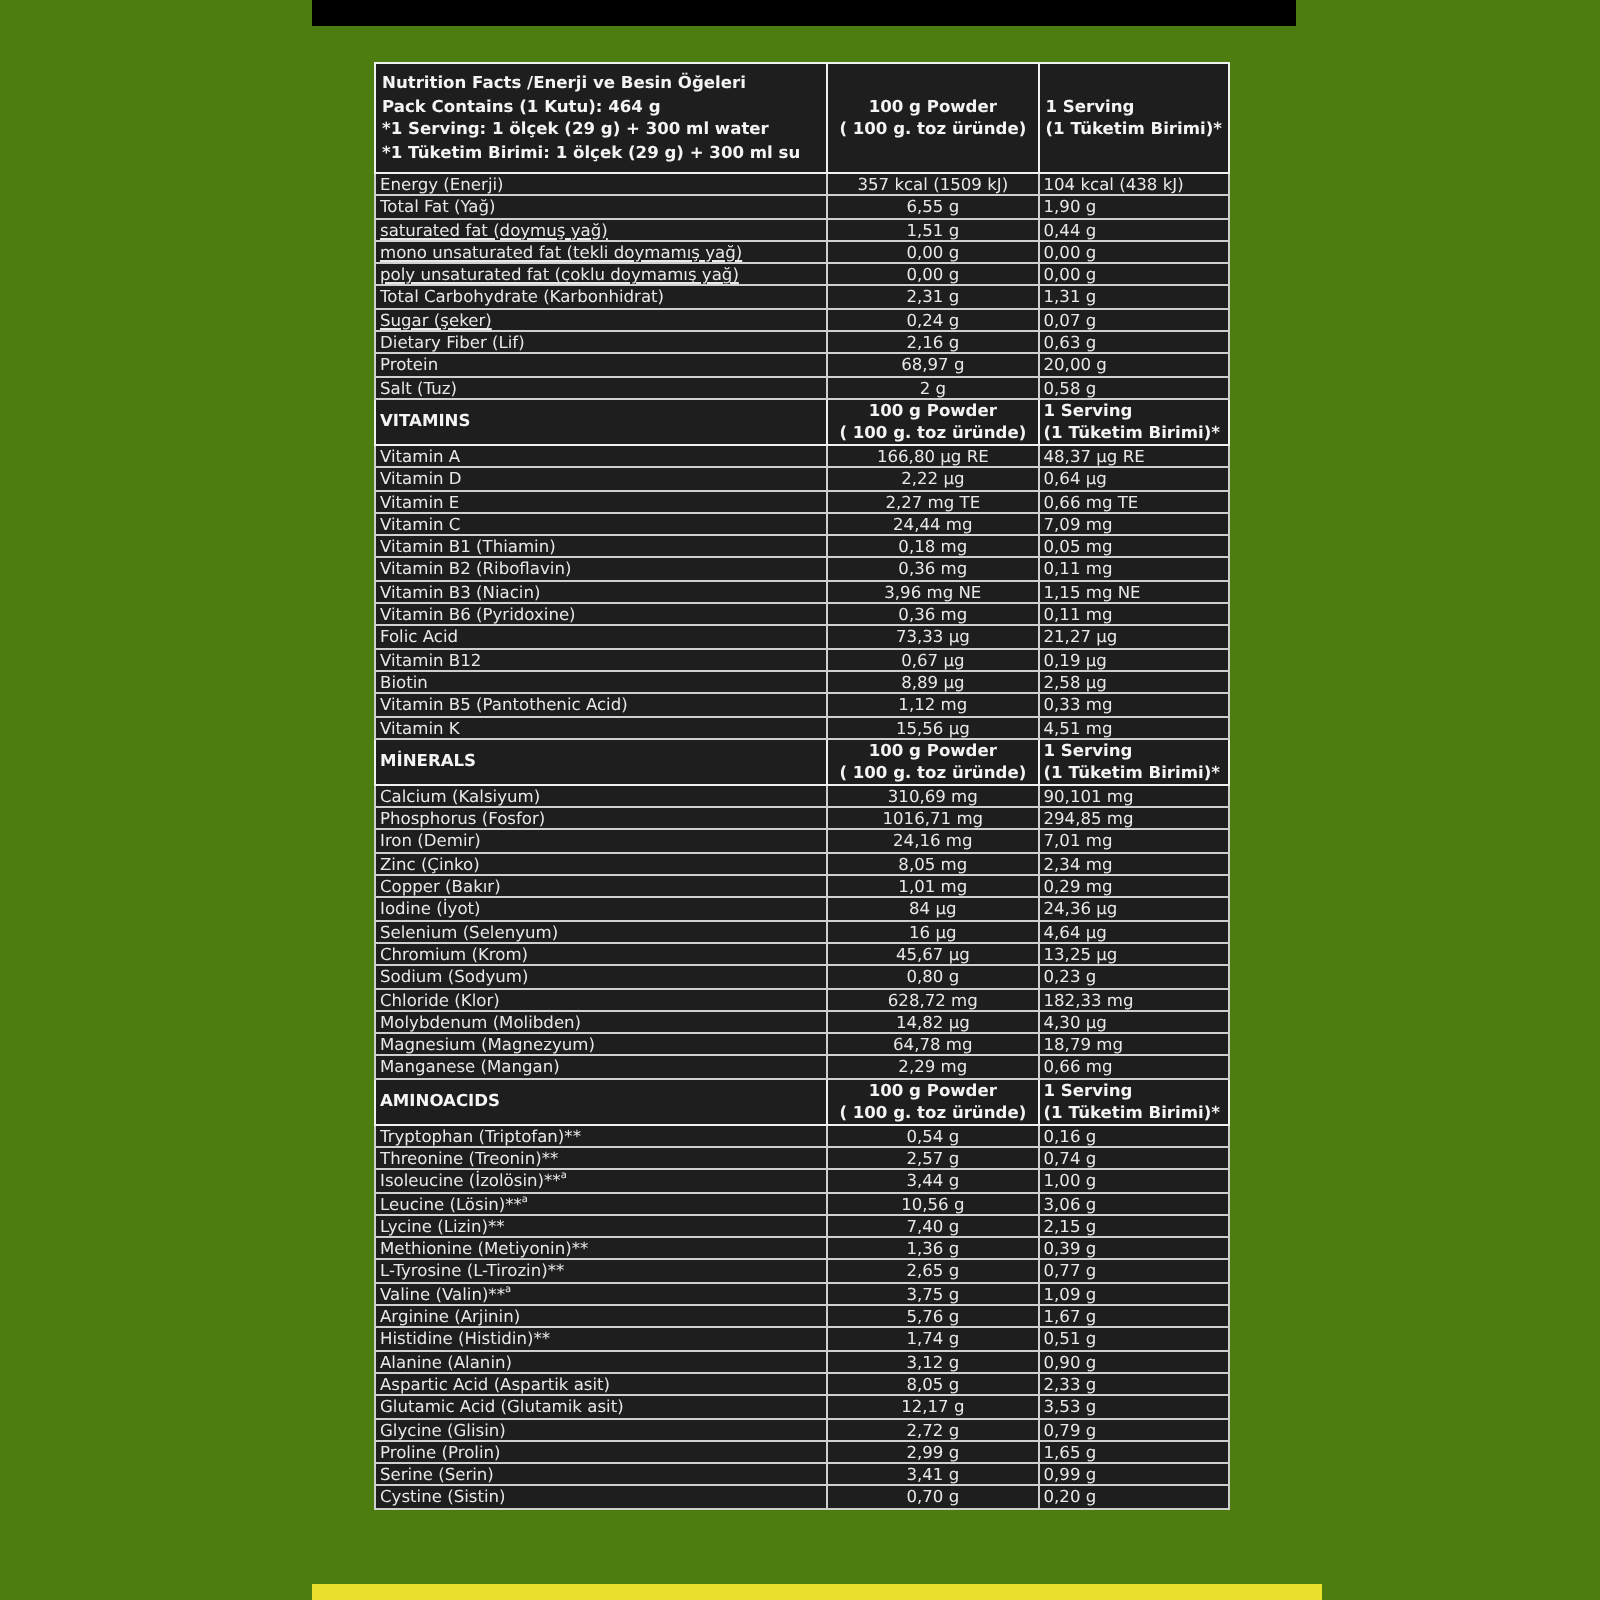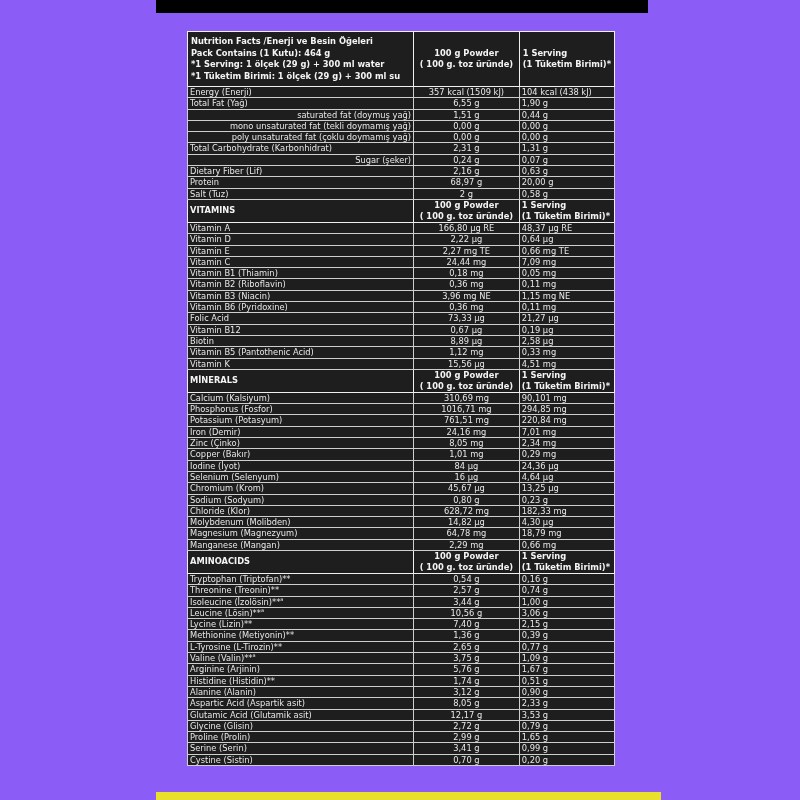--- a/index.html
+++ b/index.html
@@ -8,21 +8,21 @@
     background: #1e1e1e;
     width: 800px;
     height: 800px;
     overflow: hidden;
     font-family: "DejaVu Sans", "Liberation Sans", sans-serif;
   }
   .page {
     position: relative;
     width: 800px;
     height: 800px;
-    background: #8b5cf6;
+    background: #4d7c0f;
   }
   .top-bar {
     position: absolute;
     left: 156px;
     top: 0;
     width: 492px;
     height: 13px;
     background: #000000;
   }
   .bottom-band {
@@ -47,21 +47,21 @@
   table.nf td {
     border: 1px solid #cfcfcf;
     padding: 0 2px;
     height: 10.3px;
     white-space: nowrap;
     background: #1e1e1e;
   }
   table.nf td.c-label { width: 231px; text-align: left; }
   table.nf td.c-100 { width: 105px; text-align: center; margin-left: 24px; }
   table.nf td.c-srv { width: 80px; text-align: left; }
-  table.nf td.right { text-align: right; }
+  table.nf td.right { text-align: left; text-decoration: underline; }
   table.nf tr.head td {
     font-weight: bold;
     color: #f4f4f4;
     border: 1.5px solid #f0f0f0;
   }
   table.nf tr.main-head td {
     height: 50px;
     padding: 2px 3px;
     line-height: 11.5px;
   }
@@ -240,25 +240,20 @@
           <td class="c-label"><span>Calcium (Kalsiyum)</span></td>
           <td class="c-100">310,69 mg</td>
           <td class="c-srv">90,101 mg</td>
         </tr>
         <tr>
           <td class="c-label"><span>Phosphorus (Fosfor)</span></td>
           <td class="c-100">1016,71 mg</td>
           <td class="c-srv">294,85 mg</td>
         </tr>
         <tr>
-          <td class="c-label"><span>Potassium (Potasyum)</span></td>
-          <td class="c-100">761,51 mg</td>
-          <td class="c-srv">220,84 mg</td>
-        </tr>
-        <tr>
           <td class="c-label"><span>Iron (Demir)</span></td>
           <td class="c-100">24,16 mg</td>
           <td class="c-srv">7,01 mg</td>
         </tr>
         <tr>
           <td class="c-label"><span>Zinc (Çinko)</span></td>
           <td class="c-100">8,05 mg</td>
           <td class="c-srv">2,34 mg</td>
         </tr>
         <tr>

